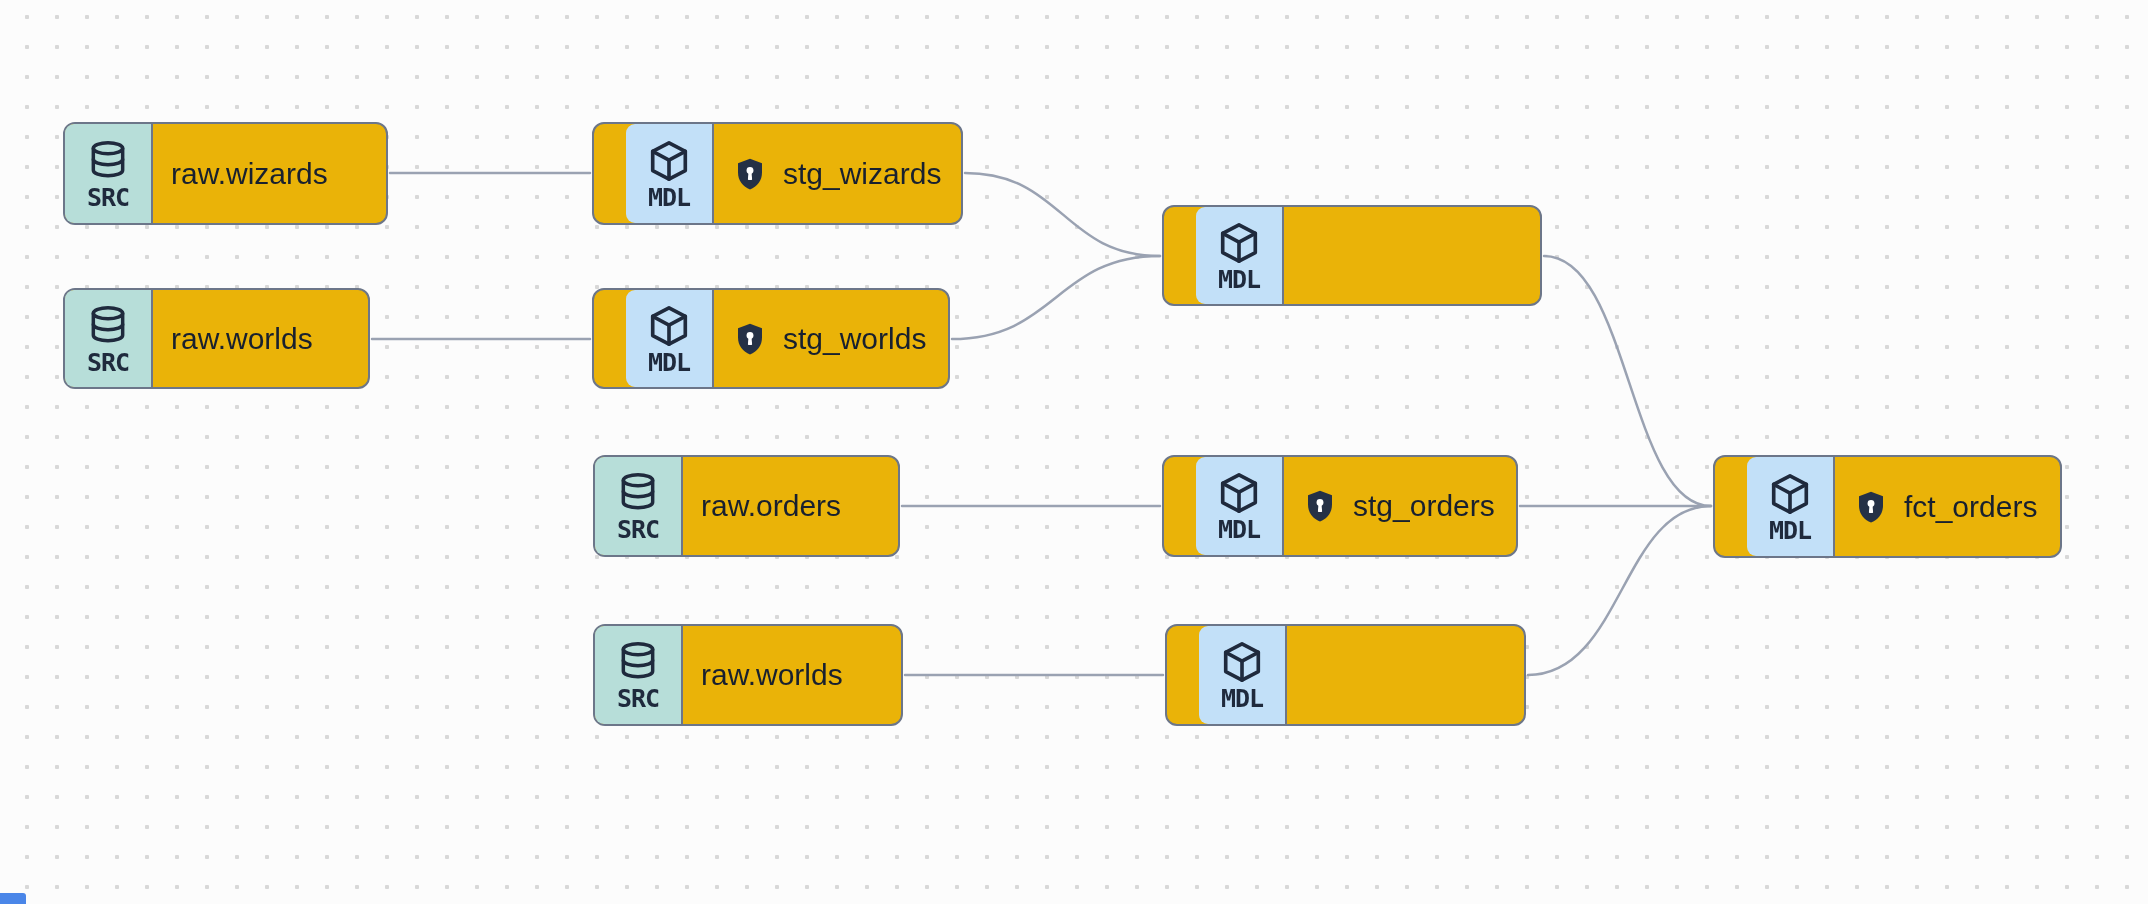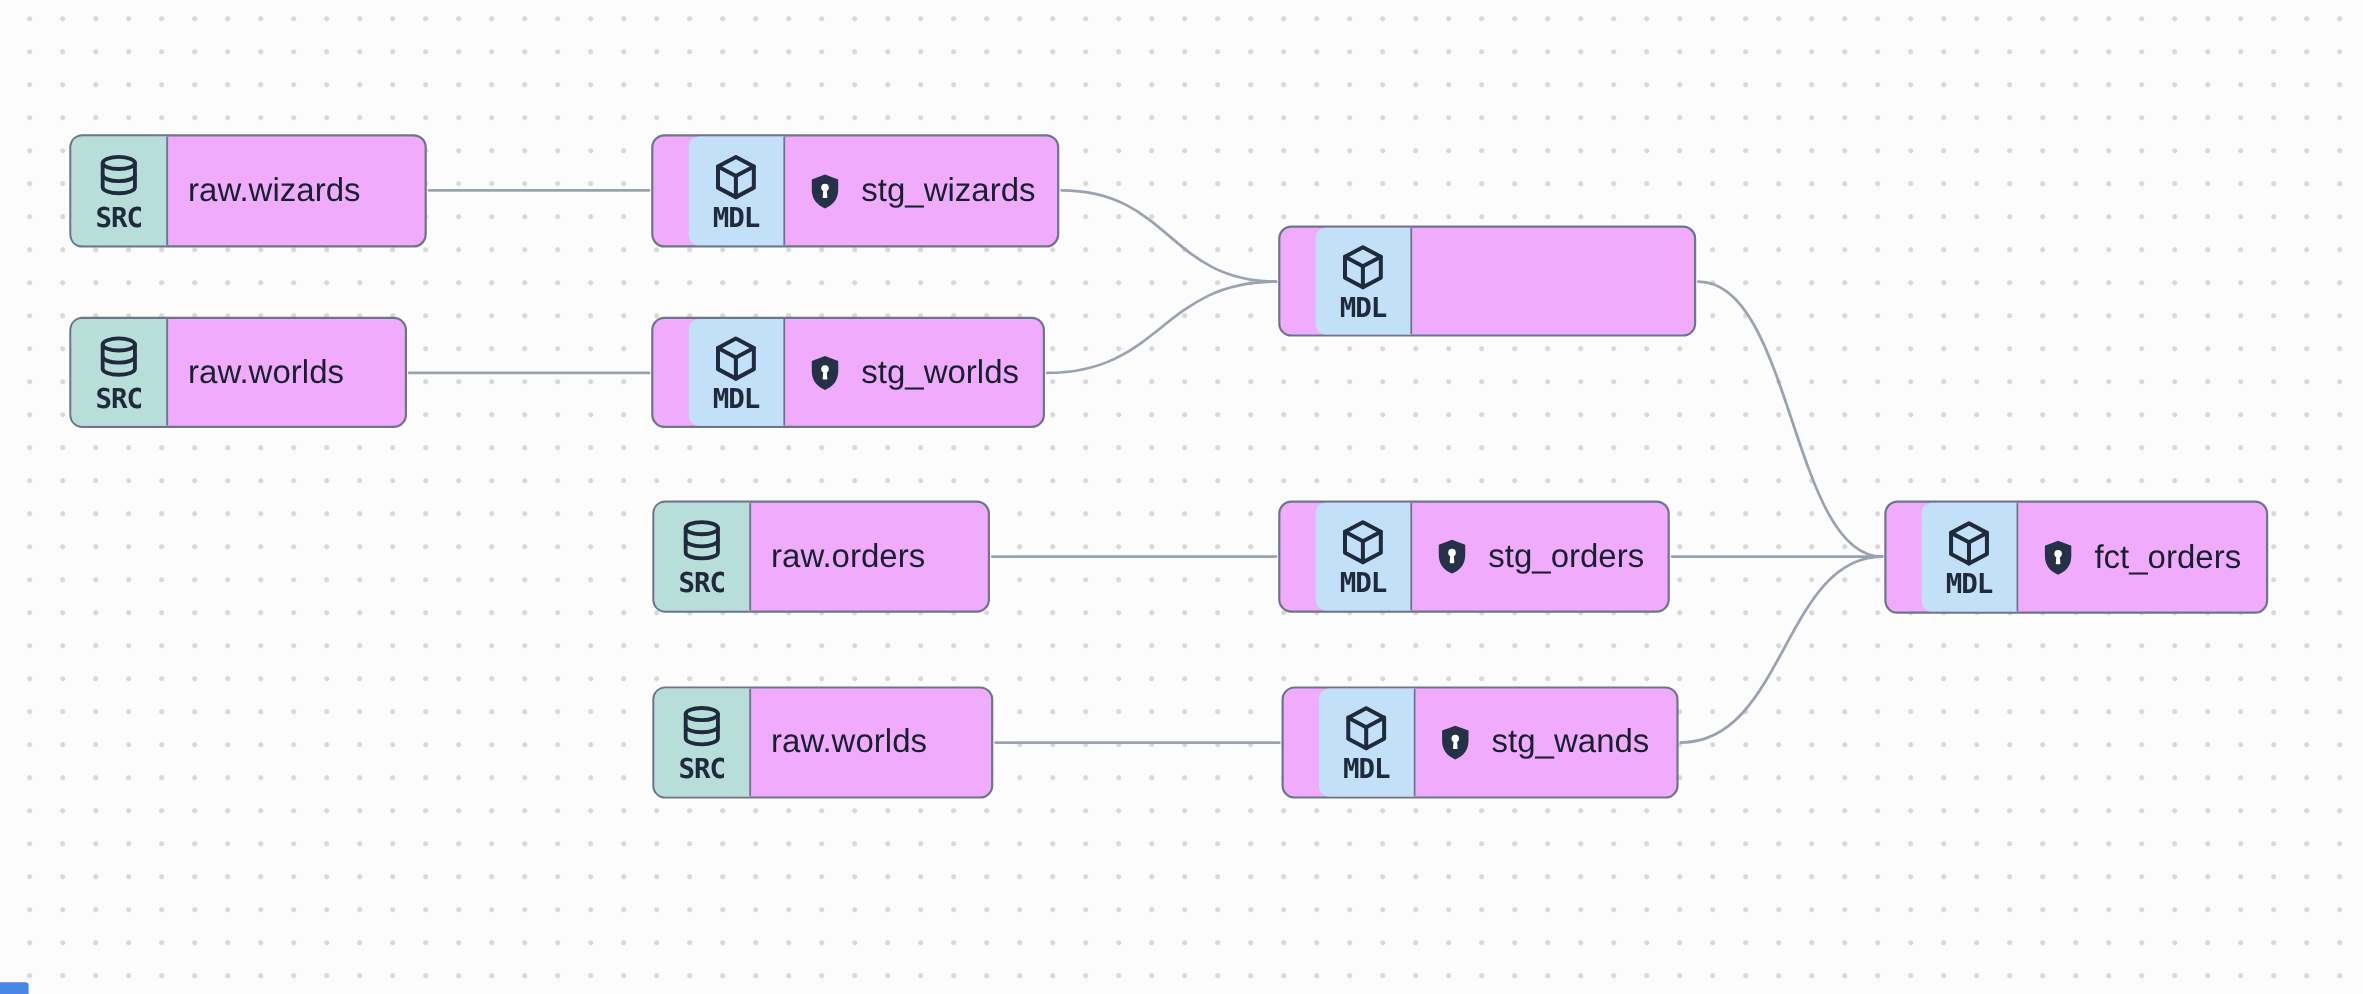--- a/index.html
+++ b/index.html
@@ -13,21 +13,21 @@
     font-family:"Liberation Sans","DejaVu Sans",sans-serif;
     background-color:var(--bg);
     background-image:radial-gradient(circle,var(--dot) 2px,transparent 2.5px);
     background-size:30px 30px;
     background-position:12px 2px;
   }
   #edge-layer{position:absolute;left:0;top:0;width:2148px;height:904px;}
   #edge-layer path{fill:none;stroke:var(--edge);stroke-width:2.5;stroke-linecap:round;}
   .node{
     position:absolute;display:flex;align-items:stretch;
-    background:#f0abfc;border:2.5px solid var(--border);border-radius:12px;
+    background:#eab308;border:2.5px solid var(--border);border-radius:12px;
   }
   .badge{
     width:88px;flex:0 0 88px;display:flex;flex-direction:column;
     align-items:center;justify-content:center;gap:1px;
     border-right:2.5px solid var(--border);
     border-radius:9px 0 0 9px;
   }
   .badge.src{background:var(--src-bg);}
   .badge.mdl{background:var(--mdl-bg);margin-left:32px;}
   .badge-label{
@@ -233,26 +233,16 @@
     <div class="badge mdl">
       <span class="type-icon">
           <svg width="46" height="46" viewBox="0 0 24 24" fill="none" stroke="#1f2a3d" stroke-width="1.9" stroke-linecap="round" stroke-linejoin="round">
     <path d="M12 2.5 L20.5 7 V17 L12 21.5 L3.5 17 V7 Z"></path>
     <path d="M3.5 7 L12 11.5 L20.5 7"></path>
     <path d="M12 11.5 V21.5"></path>
   </svg>
         </span>
       <span class="badge-label">MDL</span>
     </div>
-    <div class="node-body">
-      <span class="shield">
-        <svg width="36" height="36" viewBox="0 0 24 24">
-          <path d="M12 1.8 L20 4.8 V11 C20 16.6 16.7 20.5 12 22.3 C7.3 20.5 4 16.6 4 11 V4.8 Z" fill="#253146"></path>
-          <circle cx="12" cy="9.6" r="2.3" fill="#ffffff"></circle>
-          <path d="M11 10.5 h2 l0.4 5 a0.5 0.5 0 0 1 -0.5 0.5 h-1.8 a0.5 0.5 0 0 1 -0.5 -0.5 Z" fill="#ffffff"></path>
-        </svg>
-      </span>
-      <span class="node-label">stg_wands</span>
-    </div>
   </div>
   </div>
 
 <div class="minimap-fragment"></div>
 
 </body></html>

